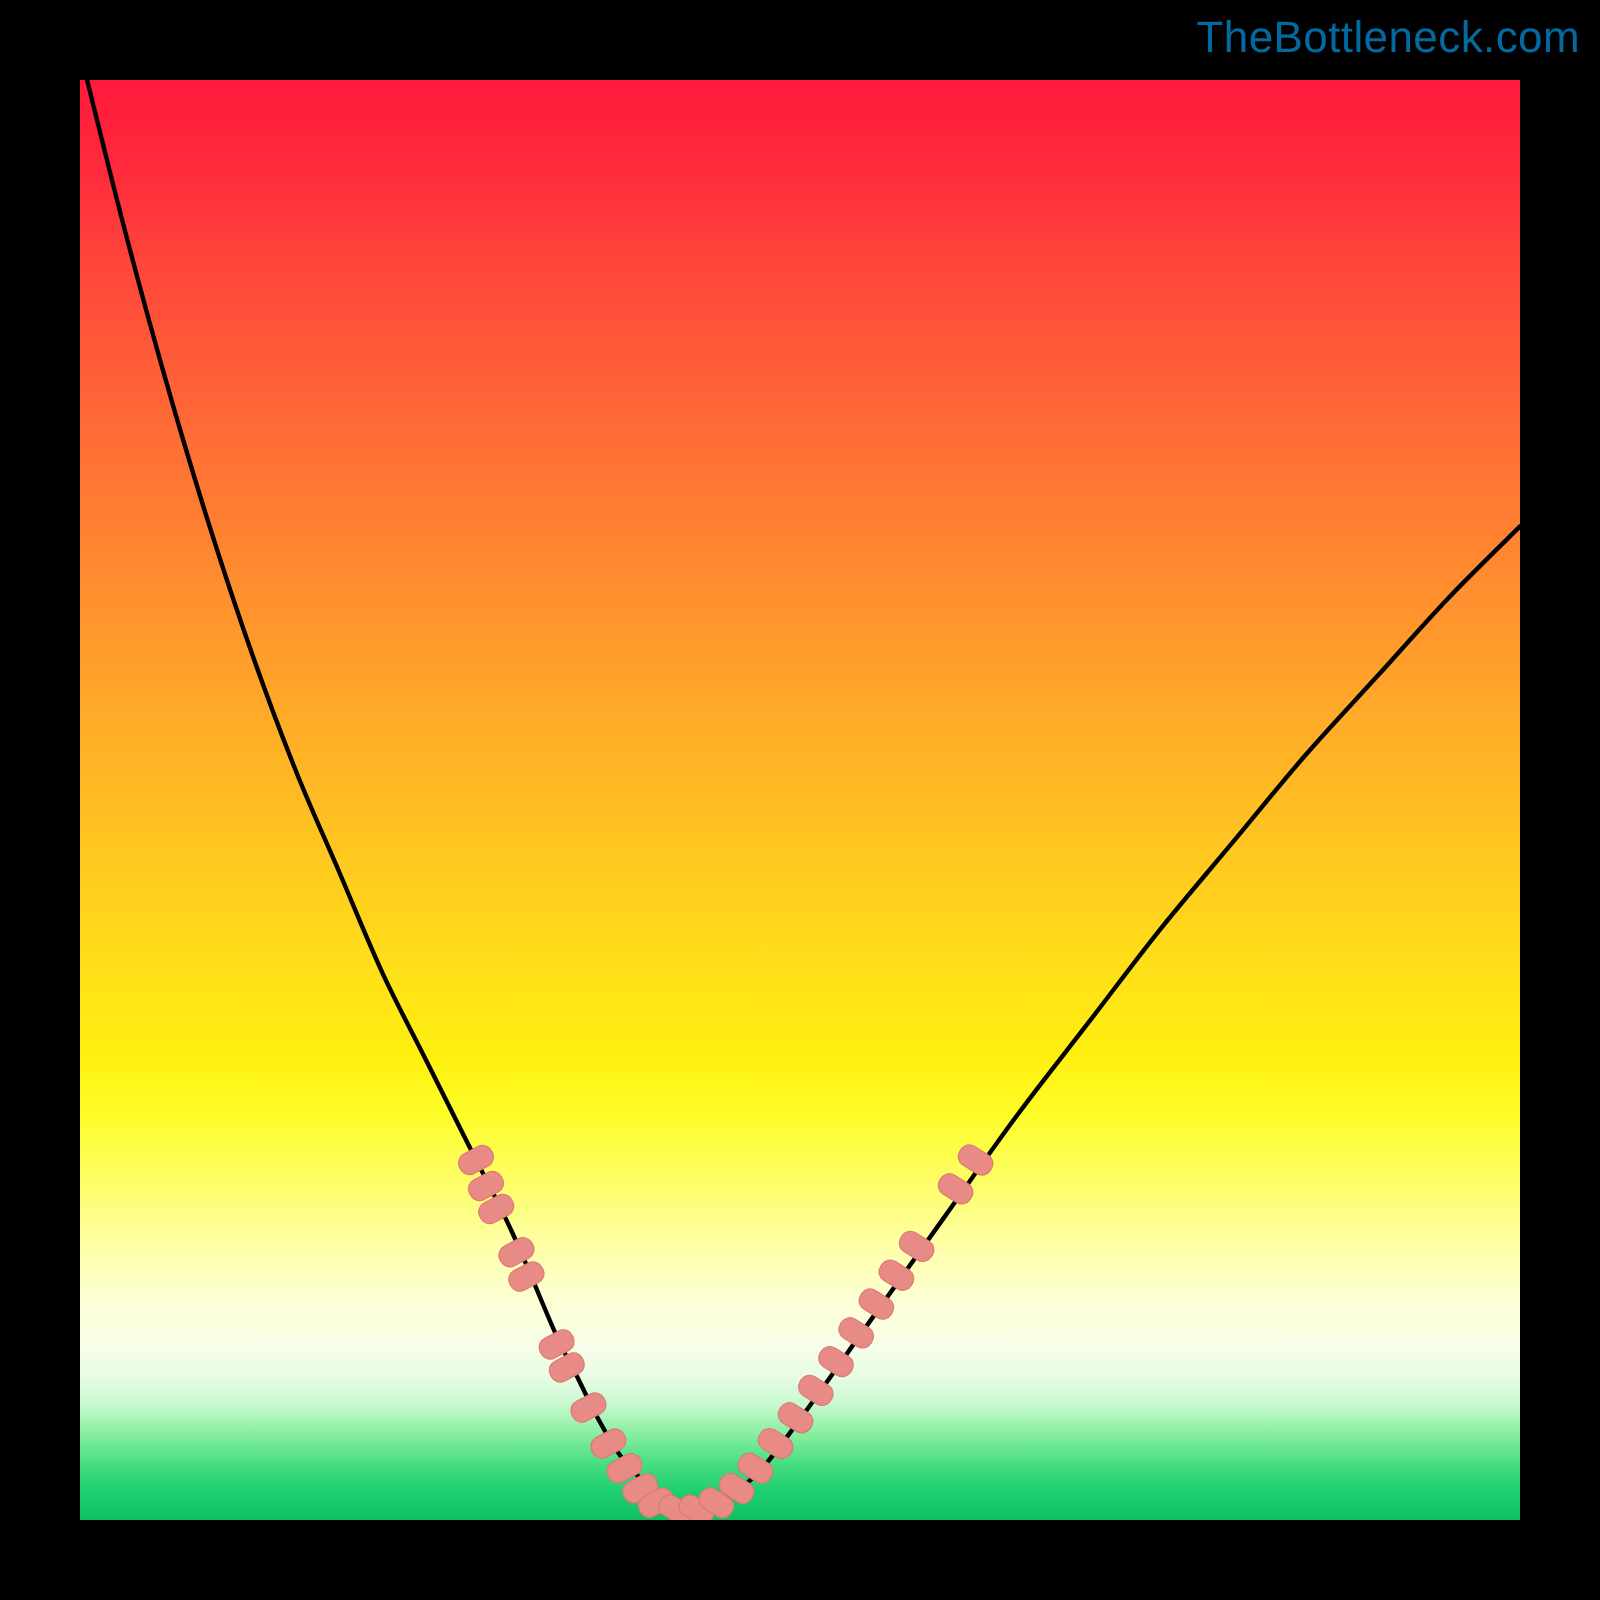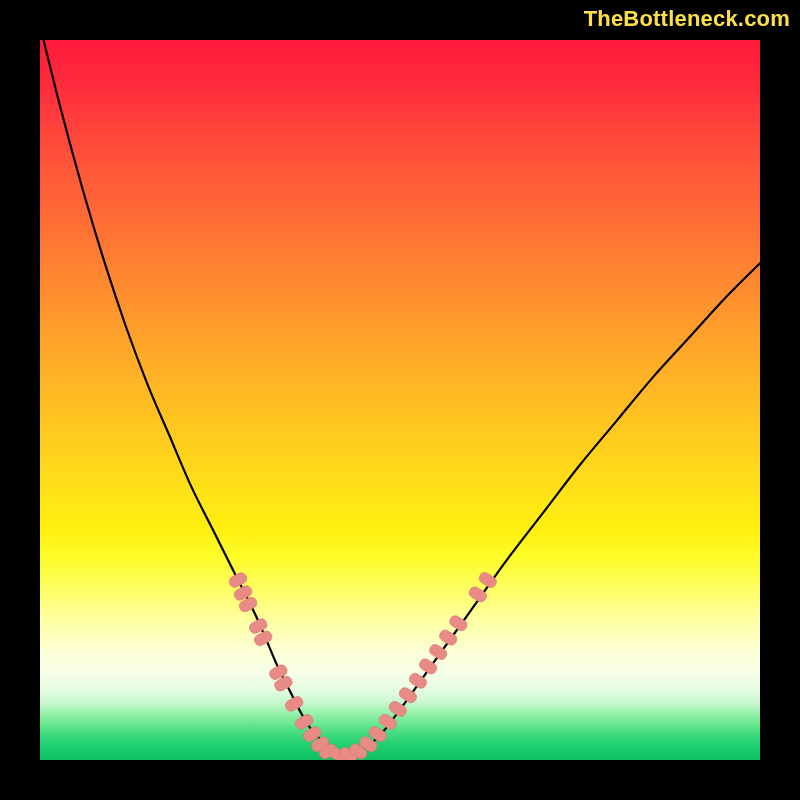--- a/index.html
+++ b/index.html
@@ -42,23 +42,23 @@
       #c8f8d0 92%,
       #88eea0 94%,
       #4ade82 96%,
       #1ecf70 98%,
       #0fbf62 100%);
   }
   .watermark {
     position: absolute;
     top: 6px;
     right: 10px;
-    color: #fde047;
+    color: #0369a1;
     font-size: 22px;
-    font-weight: 700;
+    font-weight: 400;
     letter-spacing: 0.2px;
     user-select: none;
   }
   svg.overlay {
     position: absolute;
     left: 0;
     top: 0;
     width: 720px;
     height: 720px;
     display: block;

